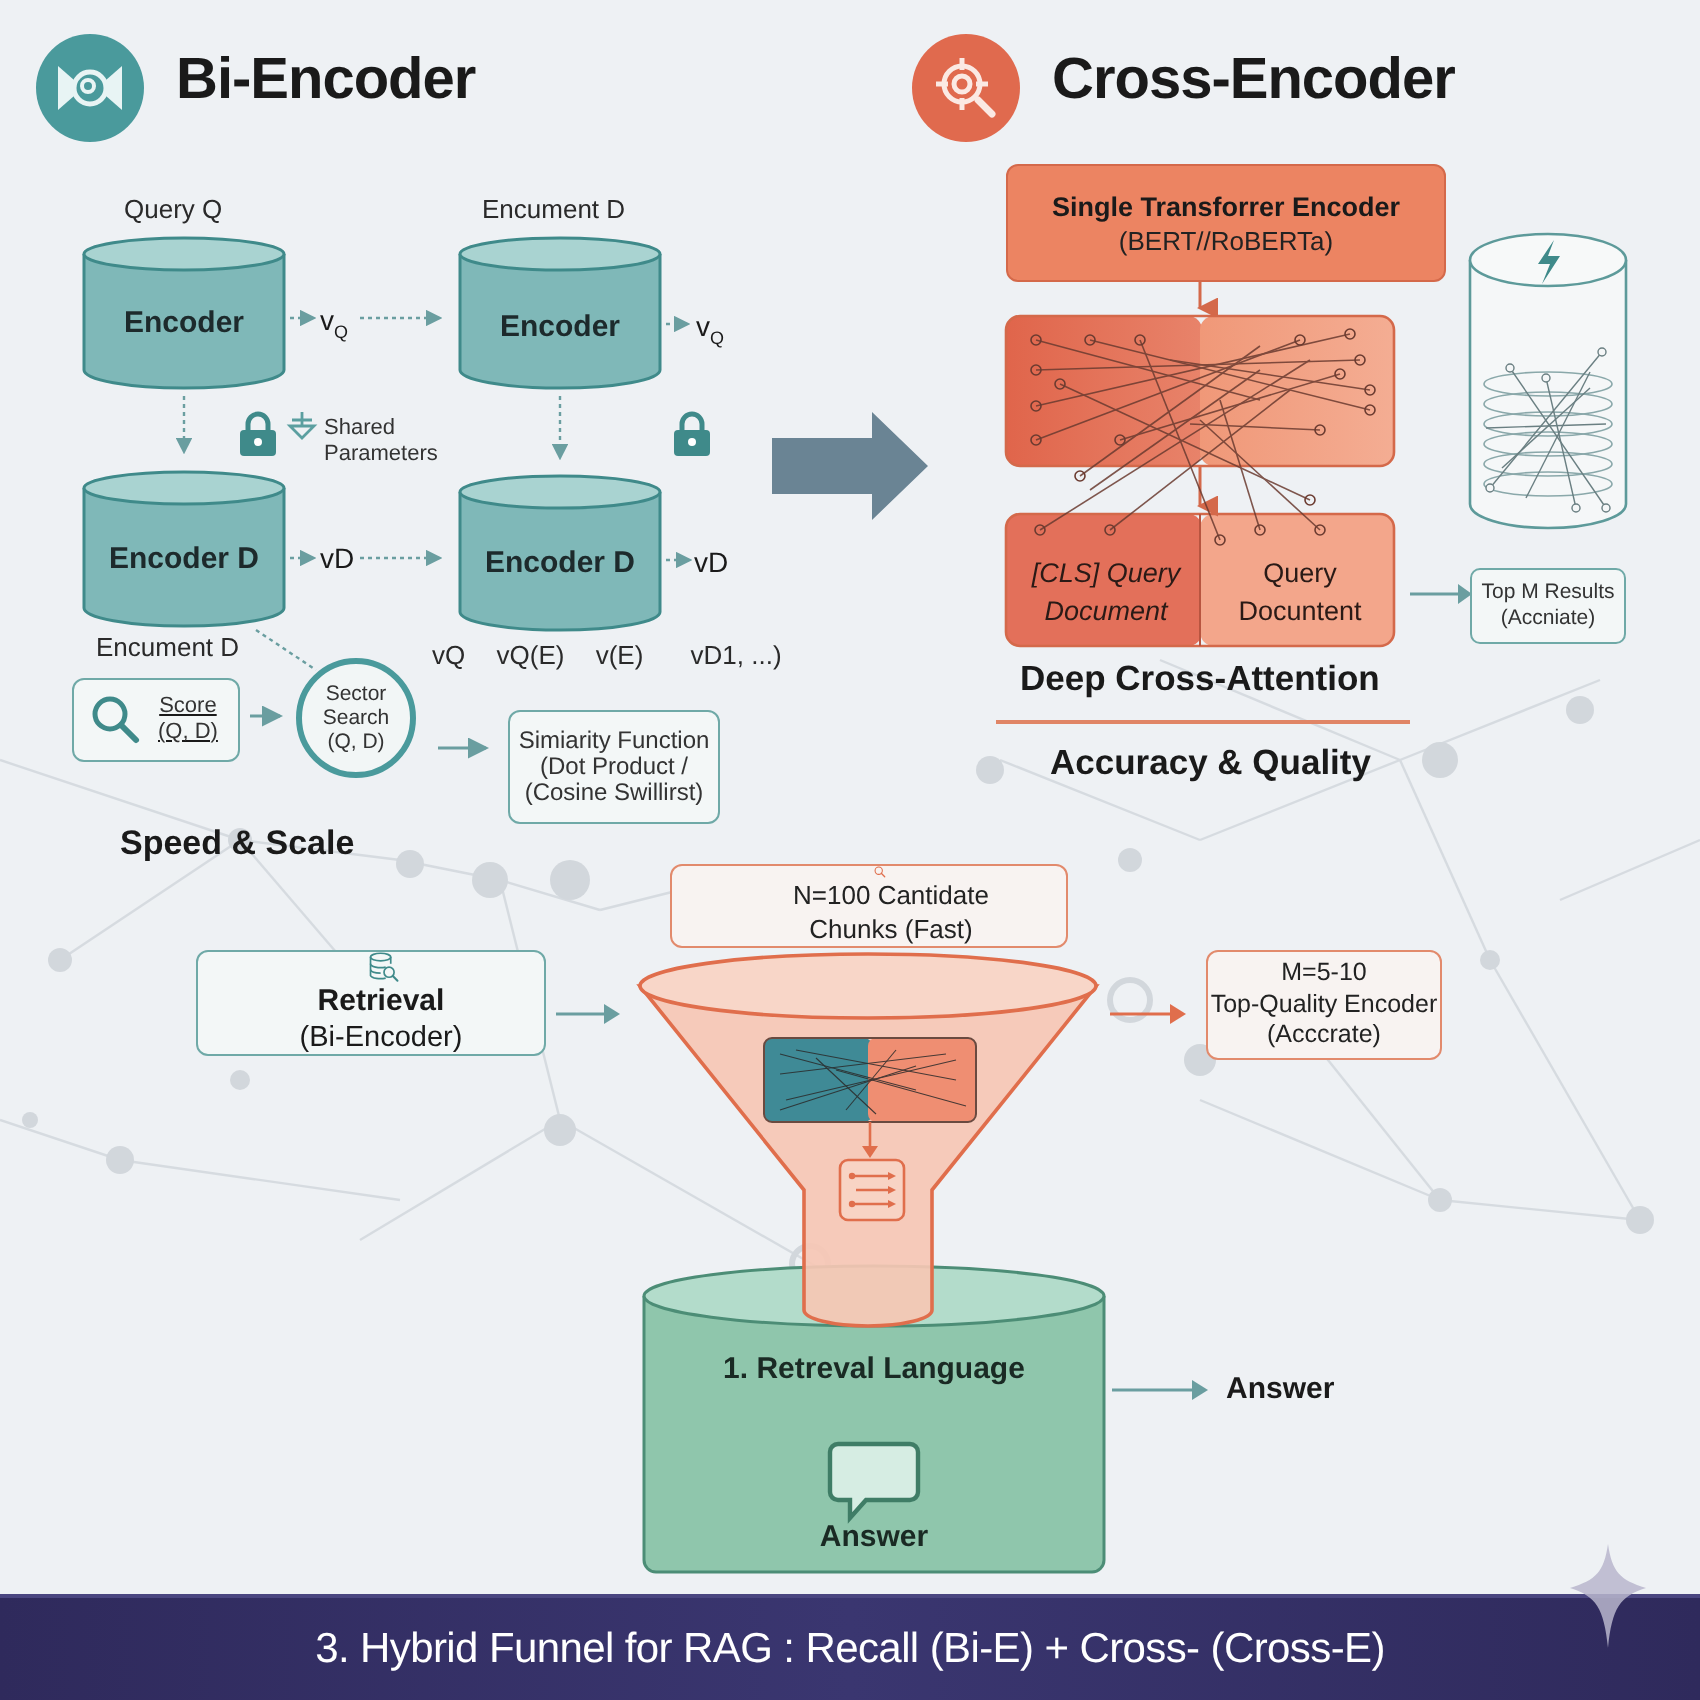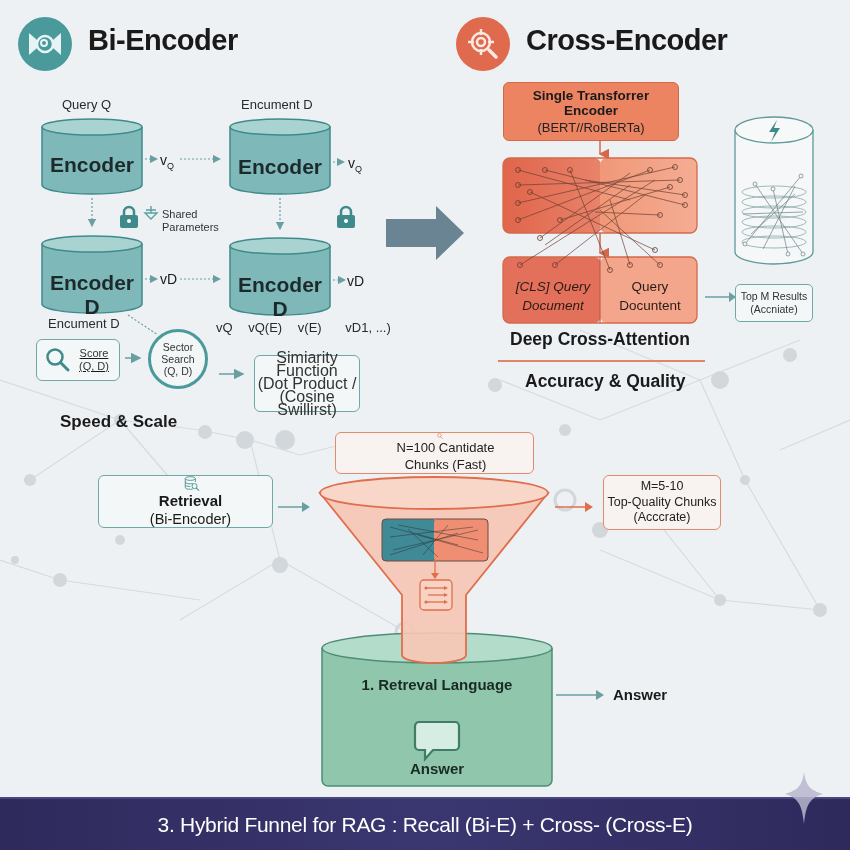--- a/index.html
+++ b/index.html
@@ -14,21 +14,21 @@
   #bg-net { position: absolute; left: 0; top: 0; width: 850px; height: 850px; }
   .hdr-icon {
     width: 54px; height: 54px; border-radius: 50%;
     display: flex; align-items: center; justify-content: center;
   }
   .hdr-title { font-size: 29px; font-weight: bold; letter-spacing: -0.5px; }
 
   .cyl { position: absolute; }
   .cyl .lbl {
     position: absolute; left: 0; right: 0; text-align: center;
-    font-weight: bold; font-size: 21px; color: #1d2a2c;
+    font-weight: bold; font-size: 15px; color: #1d2a2c;
   }
   .small { font-size: 12px; color: #2a2a2a; }
   .box {
     position: absolute; border-radius: 6px; text-align: center;
     display: flex; flex-direction: column; justify-content: center; align-items: center;
   }
   .teal-box { border: 1.5px solid #6fa9a7; background: #f3f7f7; }
   .orange-box { border: 1.5px solid #e28a6c; background: #f8f3f1; }
   .bold-label { font-weight: bold; font-size: 17px; color: #1a1a1a; }
 
@@ -221,33 +221,33 @@
     <div>(Q, D)</div>
   </div>
 </div>
 
 <div class="abs" style="left:148px;top:329px;width:60px;height:60px;border-radius:50%;border:3px solid #4a9a9c;background:#f2f6f6;display:flex;flex-direction:column;align-items:center;justify-content:center;font-size:10.5px;line-height:12px;color:#333;text-align:center;">
   <div>Sector</div>
   <div>Search</div>
   <div>(Q, D)</div>
 </div>
 
-<div class="box teal-box" style="left:254px;top:355px;width:106px;height:57px;font-size:16px;line-height:13px;color:#333;">
+<div class="box teal-box" style="left:254px;top:355px;width:106px;height:57px;font-size:12px;line-height:13px;color:#333;">
   <div>Simiarity Function</div>
   <div>(Dot Product /</div>
   <div>(Cosine Swillirst)</div>
 </div>
 
 <div class="abs bold-label" style="left:60px;top:412px;">Speed &amp; Scale</div>
 
 <svg class="abs" style="left:386px;top:206px;" width="80" height="54" viewBox="0 0 80 54">
   <path d="M0 13 L50 13 L50 0 L78 27 L50 54 L50 41 L0 41 Z" fill="#6a8494"></path>
 </svg>
 
-<div class="box" style="left:503px;top:82px;width:176px;height:59px;background:#ec8462;border:1.5px solid #d4694a;border-radius:6px;">
+<div class="box" style="left:503px;top:82px;width:220px;height:59px;background:#ec8462;border:1.5px solid #d4694a;border-radius:6px;">
   <div style="font-weight:bold;font-size:13.5px;color:#1a1a1a;">Single Transforrer Encoder</div>
   <div style="font-size:13px;color:#222;margin-top:2px;">(BERT//RoBERTa)</div>
 </div>
 
 <svg class="abs" style="left:500px;top:140px;" width="215" height="200" viewBox="0 0 215 200">
   <defs>
     <marker id="arOr" markerWidth="7" markerHeight="7" refX="3.5" refY="6" orient="auto">
       <path d="M0 0 L7 0 L3.5 7 Z" fill="#d4694a"></path>
     </marker>
     <linearGradient id="gAttL" x1="0" x2="1">
@@ -435,21 +435,21 @@
       <path d="M126 125 L130 127 L126 129 Z"></path>
   </g>
 </svg>
 
 <svg class="abs" style="left:555px;top:500px;" width="40" height="14">
   <line x1="0" y1="7" x2="32" y2="7" stroke="#e06e4c" stroke-width="1.5"></line>
   <path d="M30 2 L38 7 L30 12 Z" fill="#e06e4c"></path>
 </svg>
 <div class="box orange-box" style="left:603px;top:475px;width:118px;height:55px;font-size:12.5px;line-height:15.5px;color:#222;">
   <div>M=5-10</div>
-  <div>Top-Quality Chunks</div>
+  <div>Top-Quality Encoder</div>
   <div>(Acccrate)</div>
 </div>
 
 <div class="abs" style="left:322px;top:675px;width:230px;text-align:center;font-weight:bold;font-size:15px;line-height:20px;color:#1a2a24;">
   <div>1. Retreval Language</div>
 </div>
 <svg class="abs" style="left:413px;top:720px;" width="48" height="42" viewBox="0 0 48 42">
   <path d="M6 2 H42 A4 4 0 0 1 46 6 V26 A4 4 0 0 1 42 30 H20 L12 39 L12 30 H6 A4 4 0 0 1 2 26 V6 A4 4 0 0 1 6 2 Z" fill="#d6ede3" stroke="#3f7d66" stroke-width="2.2"></path>
 </svg>
 <div class="abs" style="left:322px;top:760px;width:230px;text-align:center;font-weight:bold;font-size:15px;color:#1a2a24;">Answer</div>

